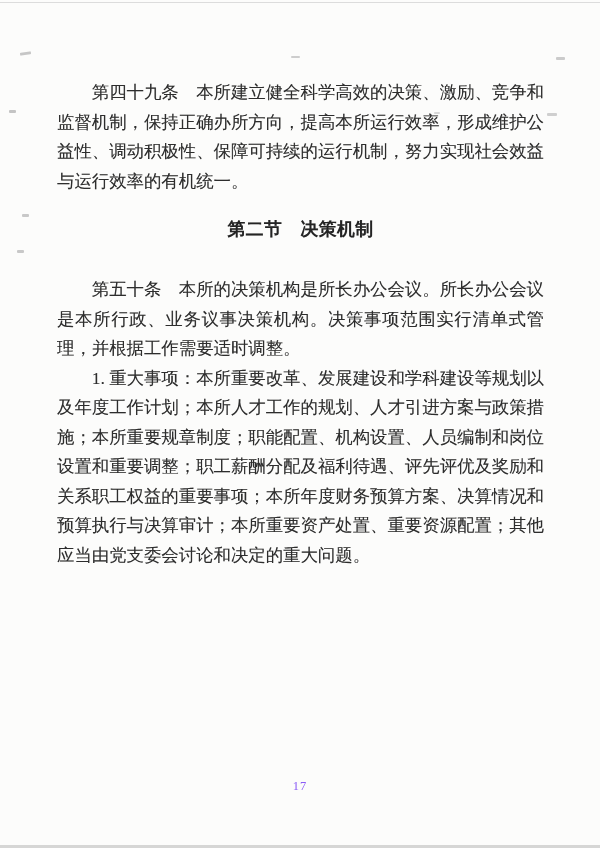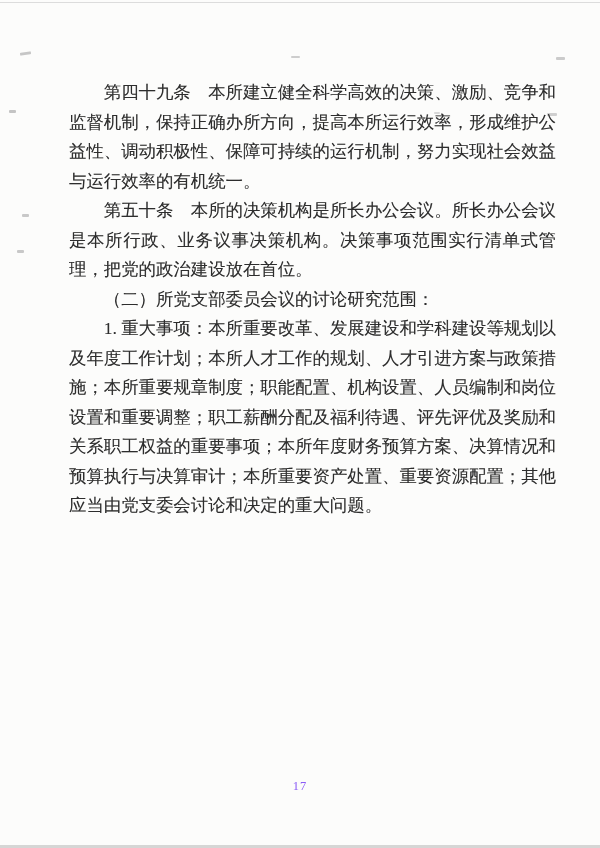--- a/index.html
+++ b/index.html
@@ -18,21 +18,20 @@
   .content {
     position: absolute;
     left: 57px;
     top: 78px;
     width: 487px;
     color: #2d2d2d;
     font-size: 17.4px;
     line-height: 29.5px;
     text-align: justify;
     text-shadow: 0.2px 0.2px 0.6px rgba(70,70,70,0.35);
-    margin-left: 12px;
   }
   .content p {
     margin: 0;
     text-indent: 2em;
   }
   .section-heading {
     margin: 18px 0 31px 0;
     text-align: center;
     text-indent: 0;
     font-weight: bold;
@@ -89,26 +88,26 @@
   <div class="spot s3"></div>
   <div class="spot s4"></div>
   <div class="spot s5"></div>
   <div class="spot s6"></div>
   <div class="spot s7"></div>
   <div class="spot s8"></div>
 
   <div class="content">
     <p>第四十九条　本所建立健全科学高效的决策、激励、竞争和监督机制，保持正确办所方向，提高本所运行效率，形成维护公益性、调动积极性、保障可持续的运行机制，努力实现社会效益与运行效率的有机统一。</p>
 
+    <h2 class="section-heading">第二节　决策机制</h2>
 
-    <p>第五十条　本所的决策机构是所长办公会议。所长办公会议是本所行政、业务议事决策机构。决策事项范围实行清单式管理，把党的政治建设放在首位。</p>
+    <p>第五十条　本所的决策机构是所长办公会议。所长办公会议是本所行政、业务议事决策机构。决策事项范围实行清单式管理，并根据工作需要适时调整。</p>
 
 
 
-    <p>（二）所党支部委员会议的讨论研究范围：</p>
 
     <p>1. 重大事项：本所重要改革、发展建设和学科建设等规划以及年度工作计划；本所人才工作的规划、人才引进方案与政策措施；本所重要规章制度；职能配置、机构设置、人员编制和岗位设置和重要调整；职工薪酬分配及福利待遇、评先评优及奖励和关系职工权益的重要事项；本所年度财务预算方案、决算情况和预算执行与决算审计；本所重要资产处置、重要资源配置；其他应当由党支委会讨论和决定的重大问题。</p>
   </div>
 
   <div class="page-number">17</div>
 
   <div class="edge-line-bottom"></div>
 </div>
 
 </body></html>

